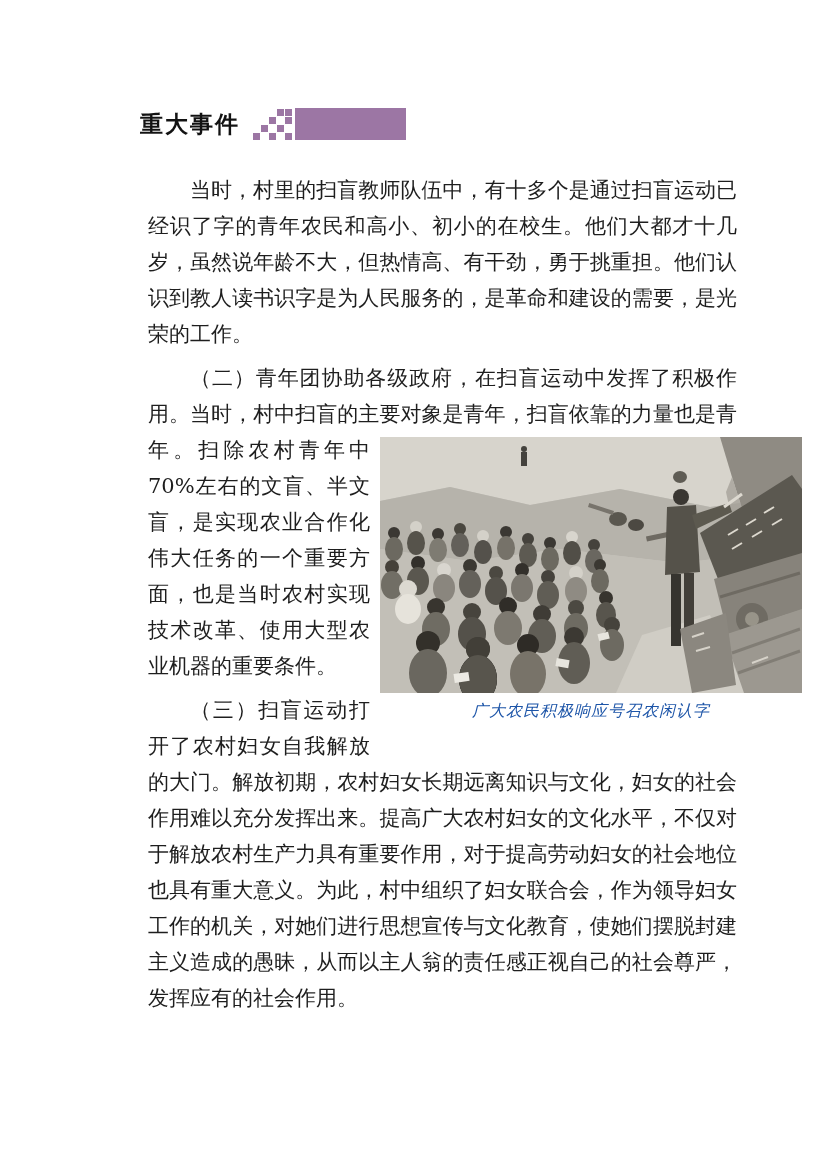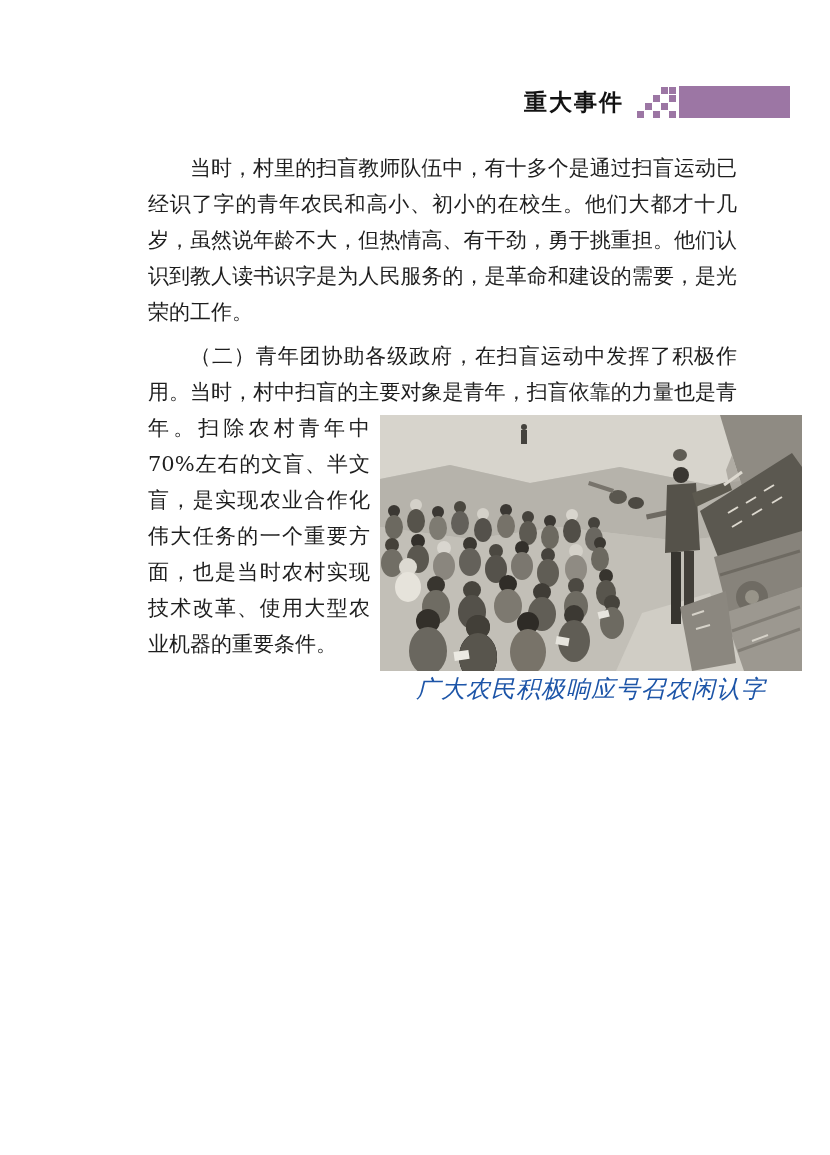--- a/index.html
+++ b/index.html
@@ -11,25 +11,25 @@
     font-family:"DejaVu Serif","Liberation Serif",serif;
     color:#1e1e1e;
   }
   .content{
     margin-left:140px;
     width:605px;
     padding-top:84px;
   }
   .header-row{
     display:flex;
-    justify-content:flex-end;
     align-items:center;
     gap:9px;
     margin-right:-45px;
     height:36px;
+    margin-top:22px;
   }
   .header-title{
     font-family:"DejaVu Sans","Liberation Sans",sans-serif;
     font-weight:bold;
     font-size:23px;
     letter-spacing:2px;
     color:#121212;
     white-space:nowrap;
   }
   .body-text{
@@ -46,21 +46,21 @@
     float:right;
     width:422px;
     margin:5px -65px 6px 10px;
     text-align:center;
     text-indent:0;
   }
   .fig-wrap svg{display:block;}
   .fig-caption{
     display:block;
     margin-top:5px;
-    font-size:24px;
+    font-size:16px;
     line-height:26px;
     color:#1d55a8;
     font-style:italic;
     letter-spacing:1px;
   }
 </style>
 </head>
 <body>
 
 <div class="page">
@@ -222,16 +222,19 @@
               <line x1="312" y1="200" x2="324" y2="196"></line>
                 <line x1="316" y1="214" x2="330" y2="210"></line>
               <line x1="372" y1="226" x2="388" y2="220"></line>
             </g>
           </svg>
             <span class="fig-caption">广大农民积极响应号召农闲认字</span>
           </span><span>70%左右的文盲、半文盲，是实现农业合作化伟大任务的一个重要方面，也是当时农村实现技术改革、使用大型农业机器的重要条件。</span>
       </p>
 
 
+      <p class="par">
+        <span>（三）扫盲运动打开了农村妇女自我解放的大门。解放初期，农村妇女长期远离知识与文化，妇女的社会作用难以充分发挥出来。提高广大农村妇女的文化水平，不仅对于解放农村生产力具有重要作用，对于提高劳动妇女的社会地位也具有重大意义。为此，村中组织了妇女联合会，作为领导妇女工作的机关，对她们进行思想宣传与文化教育，使她们摆脱封建主义造成的愚昧，从而以主人翁的责任感正视自己的社会尊严，发挥应有的社会作用。</span>
+      </p>
 
     </div>
   </div>
 </div>
 
 </body></html>

